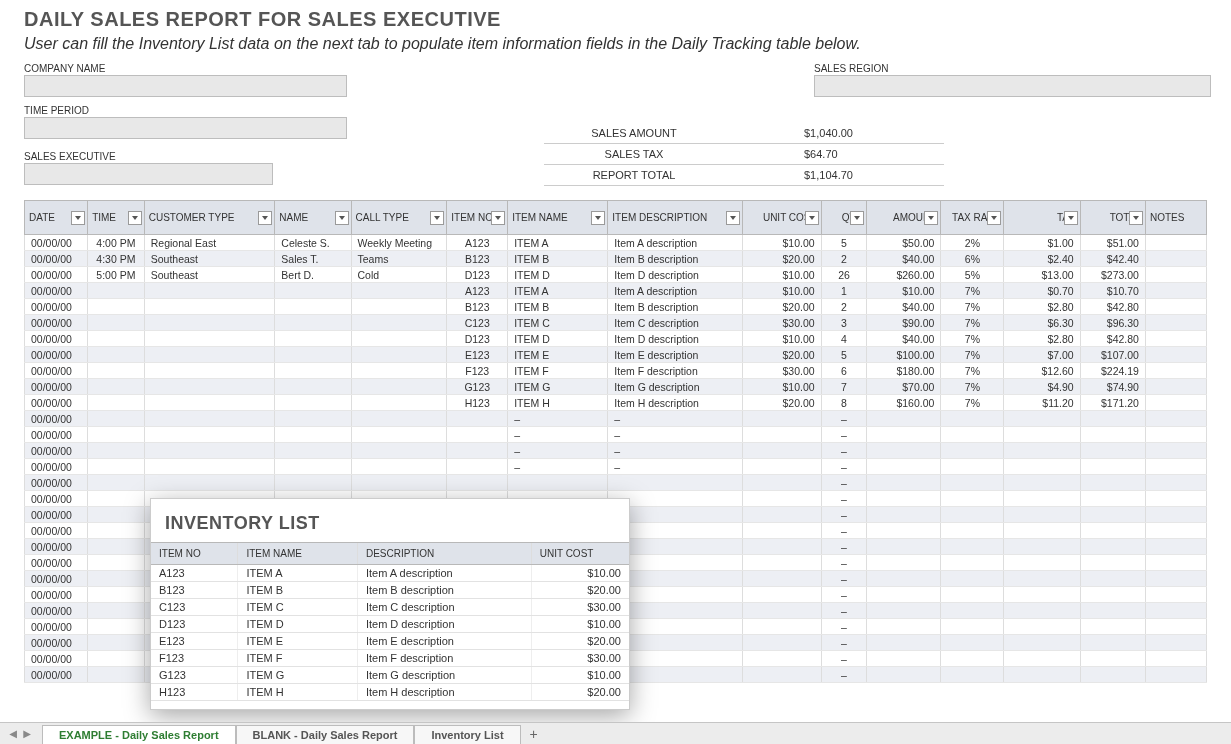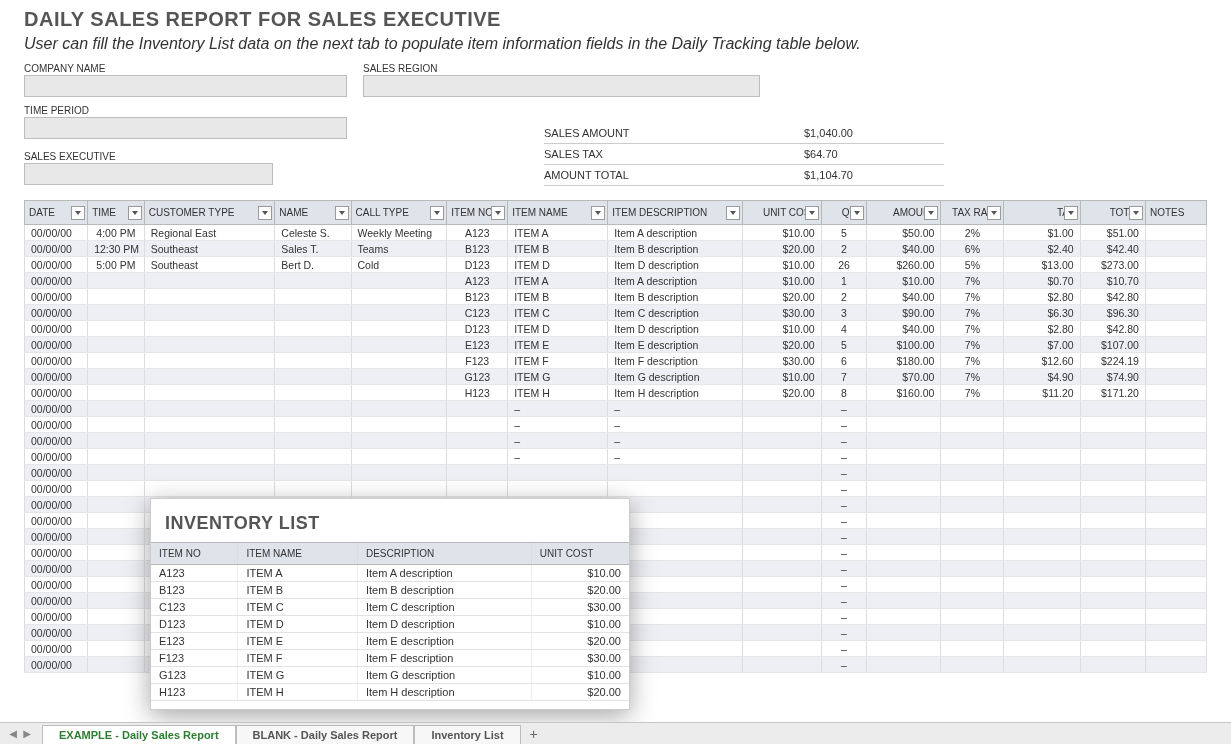--- a/index.html
+++ b/index.html
@@ -22,21 +22,21 @@
     letter-spacing: 0.5px;
     color: #555;
     margin-bottom: 4px;
   }
   .subtitle {
     font-style: italic;
     font-size: 16px;
     color: #333;
     margin-bottom: 10px;
   }
-  .field-row { display: flex; gap: 16px; margin-bottom: 2px; }
+  .field-row { display: flex; gap: 16px; margin-bottom: 2px; justify-content: space-between; }
   .field-group { display:flex; flex-direction:column; }
   .field-label {
     font-size: 10px;
     font-weight: 400;
     color: #333;
     margin-bottom: 1px;
   }
   .field-input {
     background: #e8e8e8;
     border: 1px solid #bdbdbd;
@@ -58,39 +58,39 @@
     margin-left: -10px;
     margin-top: 24px;
   }
   .summary-row {
     display:flex;
     justify-content: space-between;
     font-size: 11px;
     padding: 4px 0;
     border-bottom: 1px solid #ccc;
   }
-  .summary-row .lbl { width: 220px; text-align:left; padding-right:40px; }
+  .summary-row .lbl { width: 220px; text-align:center; padding-right:40px; }
   .summary-row .val { width: 140px; text-align:left; padding-right:10px; }
 
   
   .data-table {
     width: 1183px;
     border-collapse: collapse;
     margin-top: 14px;
     table-layout: fixed;
   }
   .data-table th {
     background: #dfe3ea;
     border: 1px solid #b8b8b8;
     font-size: 10px;
     font-weight: 400;
     text-align: left;
     padding: 4px 4px;
     position: relative;
-    height: 24px;
+    height: 34px;
     vertical-align: middle;
   }
   .data-table th .filter-btn {
     position: absolute;
     right: 2px;
     top: 50%;
     transform: translateY(-50%);
     width: 14px;
     height: 14px;
     border: 1px solid #9a9a9a;
@@ -251,21 +251,21 @@
     <div class="right-summary">
       <div class="summary-row">
         <span class="lbl">SALES AMOUNT</span>
         <span class="val">$1,040.00</span>
       </div>
       <div class="summary-row">
         <span class="lbl">SALES TAX</span>
         <span class="val">$64.70</span>
       </div>
       <div class="summary-row">
-        <span class="lbl">AMOUNT TOTAL</span>
+        <span class="lbl">REPORT TOTAL</span>
         <span class="val">$1,104.70</span>
       </div>
     </div>
   </div>
 
   <table class="data-table">
     <colgroup>
       <col class="c-date">
         <col class="c-time">
         <col class="c-cust">
@@ -314,21 +314,21 @@
           <td class="num">$10.00</td>
           <td class="center">5</td>
           <td class="num">$50.00</td>
           <td class="center">2%</td>
           <td class="num">$1.00</td>
           <td class="num">$51.00</td>
           <td></td>
         </tr>
         <tr>
           <td>00/00/00</td>
-          <td class="center">12:30 PM</td>
+          <td class="center">4:30 PM</td>
           <td>Southeast</td>
           <td>Sales T.</td>
           <td>Teams</td>
           <td class="center">B123</td>
           <td>ITEM B</td>
           <td>Item B description</td>
           <td class="num">$20.00</td>
           <td class="center">2</td>
           <td class="num">$40.00</td>
           <td class="center">6%</td>

